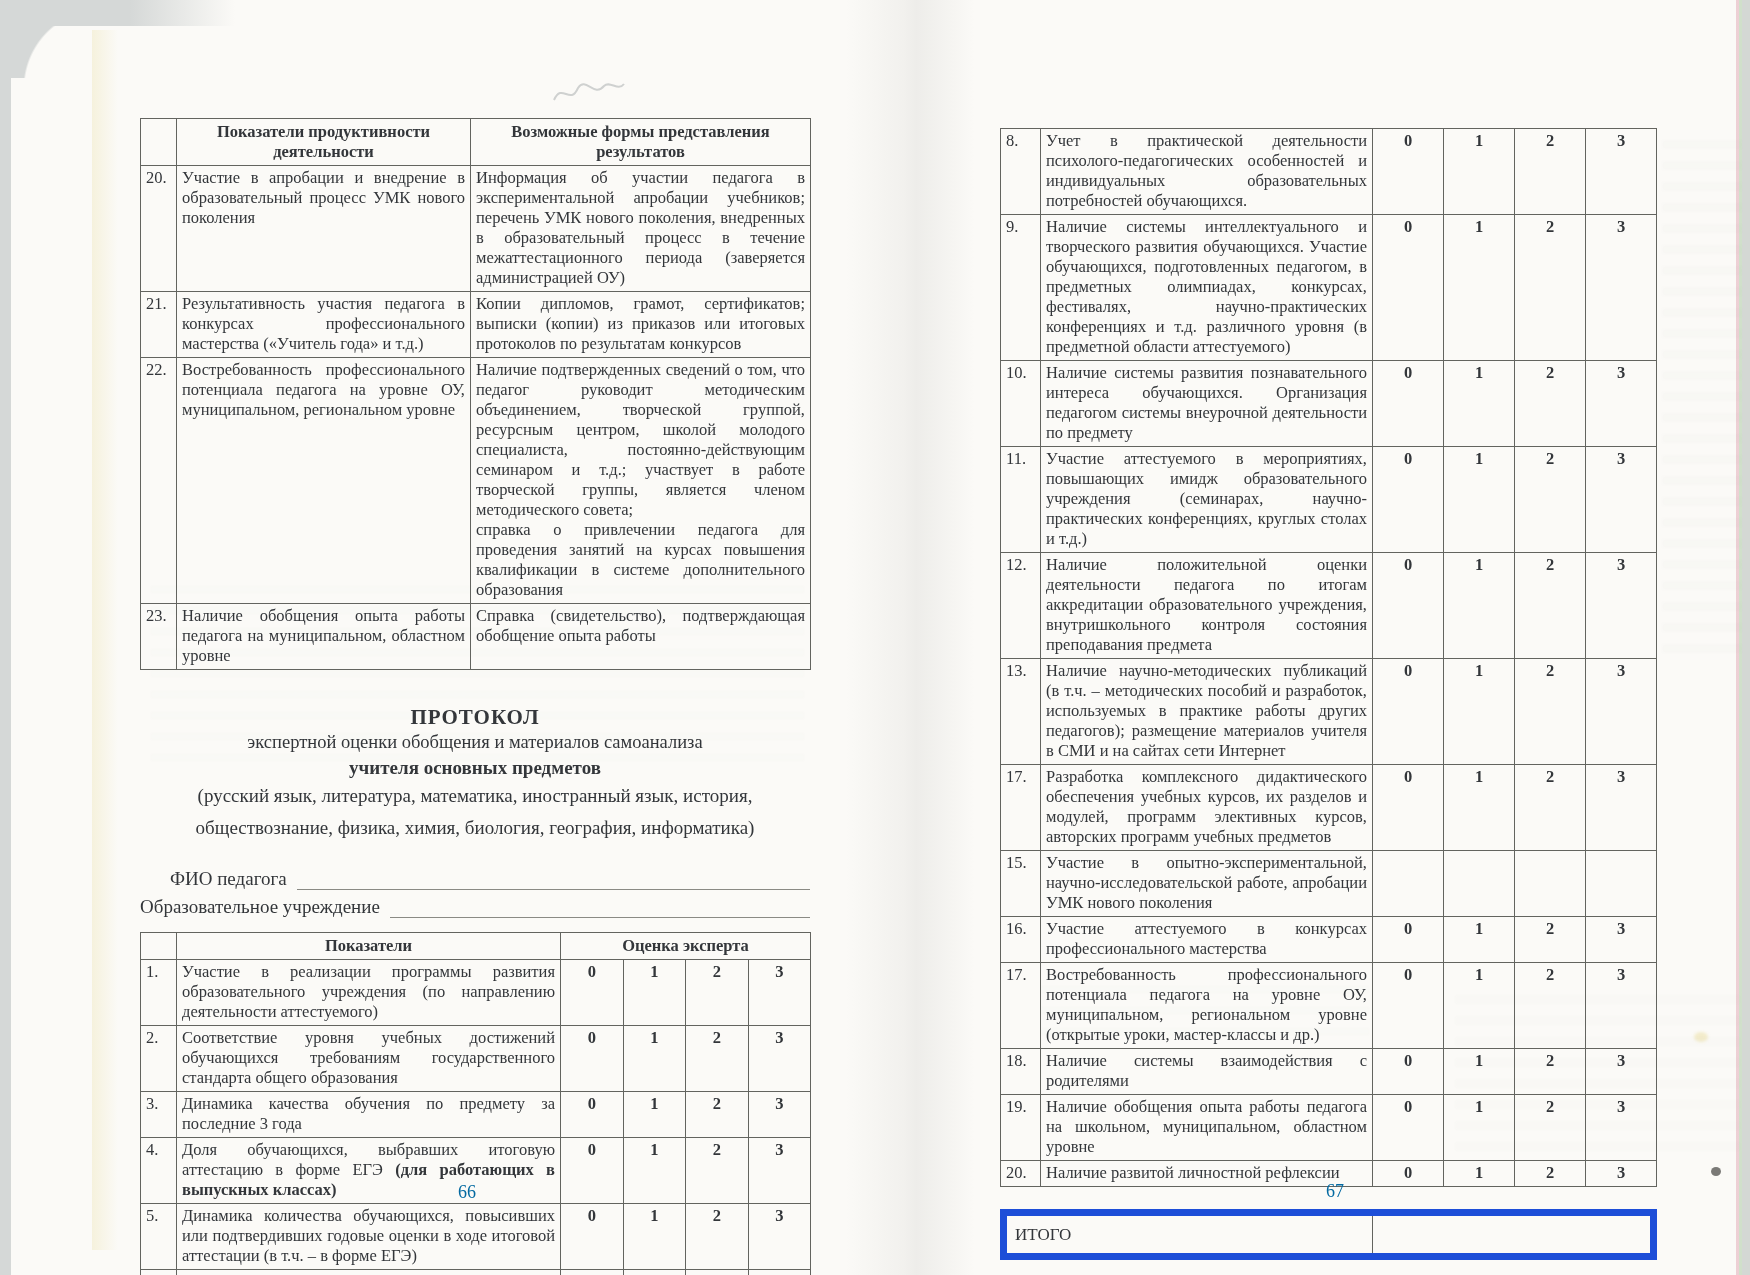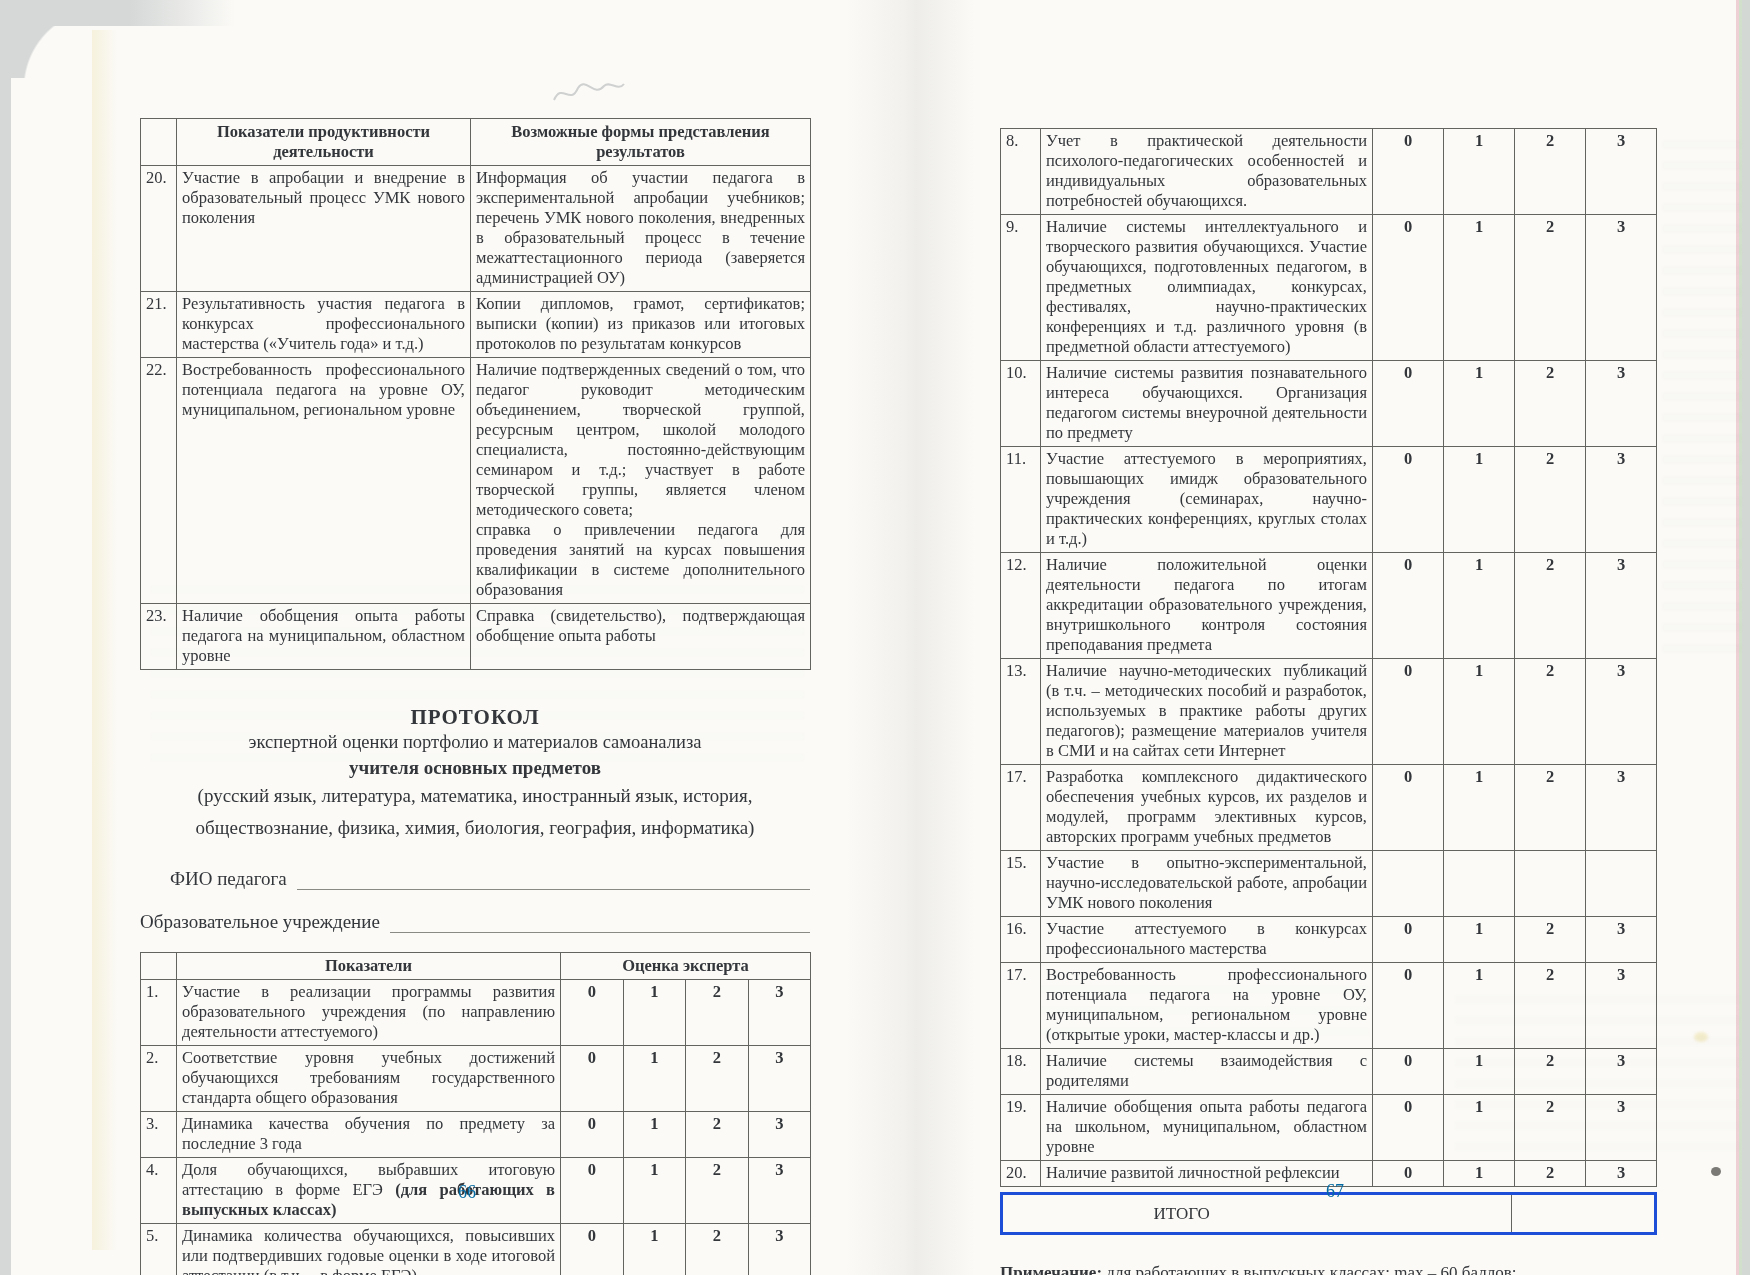--- a/index.html
+++ b/index.html
@@ -57,30 +57,30 @@
   .score-table-right col.s{width:71px;}
 
   
   .protocol{margin-top:34px;text-align:center;}
   .protocol .t1{font-size:21px;font-weight:bold;letter-spacing:1px;line-height:26px;}
   .protocol .t2{font-size:18.5px;line-height:25px;}
   .protocol .t3{font-size:19px;font-weight:bold;line-height:25px;}
   .protocol .t4{font-size:19px;line-height:32px;}
 
   .fio-block{margin-top:22px;font-size:19px;}
-  .fio-line{display:flex;align-items:flex-end;margin-bottom:19px;justify-content:center;}
+  .fio-line{display:flex;align-items:flex-end;margin-bottom:4px;justify-content:center;}
   .fio-line.indented{padding-left:30px;}
   .fio-line .lbl{white-space:nowrap;padding-right:10px;}
   .fio-line .rule{flex:1;border-bottom:1px solid #8a8a84;height:1.2em;}
 
   .score-table-left{margin-top:14px;}
 
   
-  .total-row{display:flex;border:3px solid #1d4ed8;margin-top:5px;height:37px;
-    font-size:17px;align-items:center;flex-direction:column;}
+  .total-row{display:flex;border:7px solid #1d4ed8;margin-top:22px;height:37px;
+    font-size:17px;align-items:center;}
   .total-cell-label{width:366px;border-right:1px solid #63645f;height:100%;
     display:flex;align-items:center;padding-left:8px;box-sizing:border-box;}
   .total-cell-score{flex:1;height:100%;}
   .note{margin-top:27px;font-size:17px;line-height:22px;}
   .note b{font-weight:bold;}
   .page-number{position:absolute;font-size:18px;color:#0369a1;}
   .pn-66{left:458px;top:1182px;}
   .pn-67{left:1326px;top:1181px;}
 </style>
 </head>
@@ -141,21 +141,21 @@
   <tr>
     <td class="c-num">23.</td>
     <td class="c-text">Наличие обобщения опыта работы педагога на муниципальном, областном уровне</td>
     <td class="c-forms">Справка (свидетельство), подтверждающая обобщение опыта работы</td>
   </tr>
 </tbody>
   </table>
 
   <div class="protocol">
     <div class="t1">ПРОТОКОЛ</div>
-    <div class="t2">экспертной оценки портфолио и материалов самоанализа</div>
+    <div class="t2">экспертной оценки обобщения и материалов самоанализа</div>
     <div class="t3">учителя основных предметов</div>
     <div class="t4">(русский язык,  литература, математика, иностранный язык, история, обществознание, физика, химия, биология, география, информатика)</div>
   </div>
 
   <div class="fio-block">
     <div class="fio-line indented">
       <span class="lbl">ФИО педагога</span>
       <span class="rule"></span>
     </div>
     <div class="fio-line">

